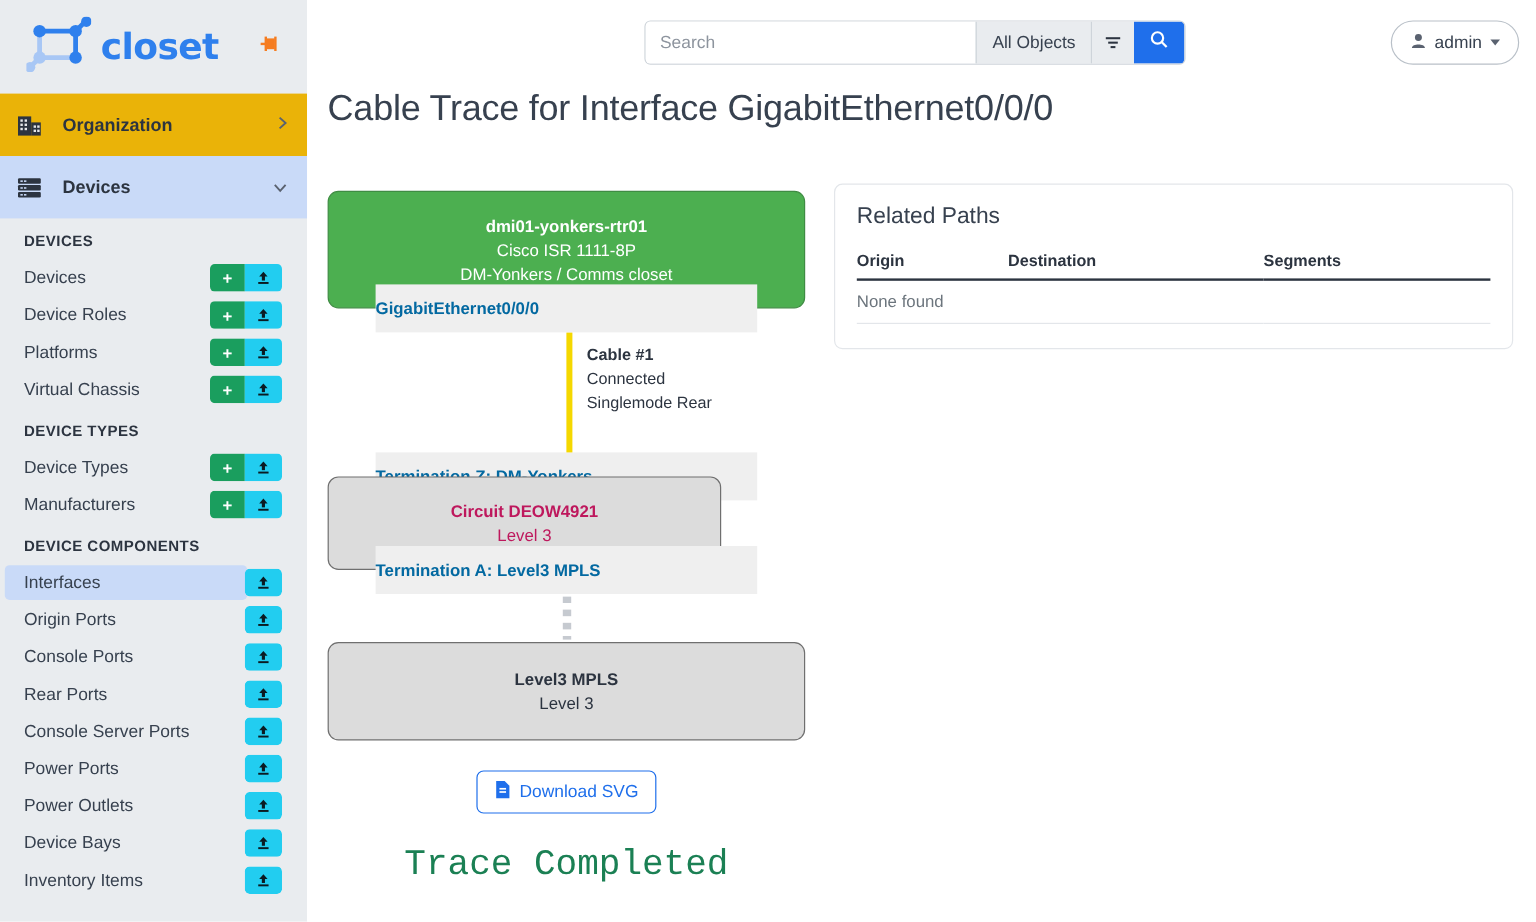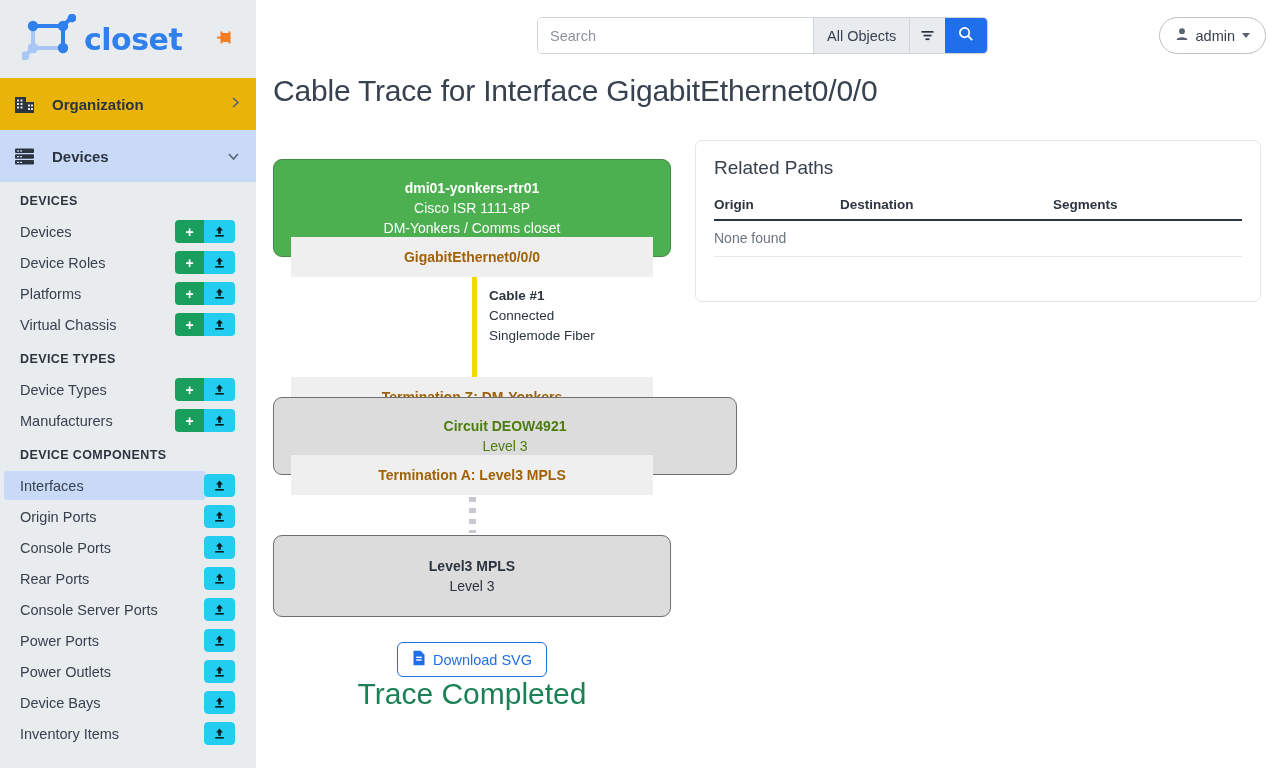--- a/index.html
+++ b/index.html
@@ -156,31 +156,31 @@
   .tnode .t1 { font-size: 14px; font-weight: 700; line-height: 20px; }
   .tnode .t2 { font-size: 14px; font-weight: 400; line-height: 20px; }
   .tnode .t3 { font-size: 14px; font-weight: 400; line-height: 20px; }
 
   .node-device {
     width: 398px; height: 98px;
     background: #4caf50; border-color: #3f8c43;
     color: #ffffff;
   }
   .node-term {
-    width: 362px; height: 40px;
+    width: 318px; height: 40px;
     margin: 0 auto;
     background: #efefef; border-color: #6f6f6f;
-    color: #a16207;
+    color: #0369a1;
     font-size: 14px; font-weight: 700;
-    display: flex; align-items: center; justify-content: center;
+    display: flex; align-items: center; justify-content: flex-start;
   }
   .node-circuit {
-    width: 464px; height: 78px;
+    width: 328px; height: 78px;
     background: #dcdcdc; border-color: #6f6f6f;
-    color: #4d7c0f;
+    color: #be185d;
   }
   .node-provider {
     width: 398px; height: 82px;
     background: #dcdcdc; border-color: #6f6f6f;
     color: #2c3440;
   }
   .overlap-up { margin-top: -20px; position: relative; z-index: 3; }
   .overlap-neg { margin-top: -20px; position: relative; z-index: 1; }
 
   .cable-seg {
@@ -209,28 +209,28 @@
   .dl-btn {
     display: inline-flex; align-items: center; gap: 7px;
     margin: 25px auto 0; padding: 7px 14px;
     border: 1px solid #1f6feb; border-radius: 6px;
     background: #fff; color: #1f6feb;
     font-size: 14.5px; cursor: pointer;
   }
   .dl-wrap { display: flex; justify-content: center; }
 
   .trace-done {
-    text-align: center; 
-    font-size: 30px; color: #1b8054; font-weight: 400;
+    text-align: center; margin-top: 26px;
+    font-size: 30px; color: #1b8054; font-weight: 400; font-family: Liberation Mono, monospace;
   }
 
   
   #related {
-    position: absolute; left: 439px; top: 69px;
-    width: 566px; height: 162px;
+    position: absolute; left: 439px; top: 82px;
+    width: 566px; height: 138px;
     background: #fff;
     border: 1px solid #e3e6ea; border-radius: 7px;
   }
   .card-title {
     padding: 16px 18px 0; font-size: 19px; color: #37414f; font-weight: 400;
   }
   .rtable { width: 100%; border-collapse: collapse; margin-top: 18px; }
   .rtable th {
     text-align: left; font-size: 13.5px; font-weight: 700; color: #2c3440;
     padding: 0 0 7px 0; border-bottom: 2px solid #2c3440;
@@ -615,21 +615,21 @@
 
     <div class="node-term overlap-up">
       <span>GigabitEthernet0/0/0</span>
     </div>
 
     <div class="cable-seg">
       <div class="cable-line"></div>
       <div class="cable-text">
         <div class="c1">Cable #1</div>
         <div class="c2">Connected</div>
-        <div class="c2">Singlemode Fiber</div>
+        <div class="c2">Singlemode Rear</div>
       </div>
     </div>
 
     <div class="node-term">
       <span>Termination Z: DM-Yonkers</span>
     </div>
 
     <div class="tnode node-circuit overlap-neg">
       <div class="t1">Circuit DEOW4921</div>
       <div class="t2">Level 3</div>

